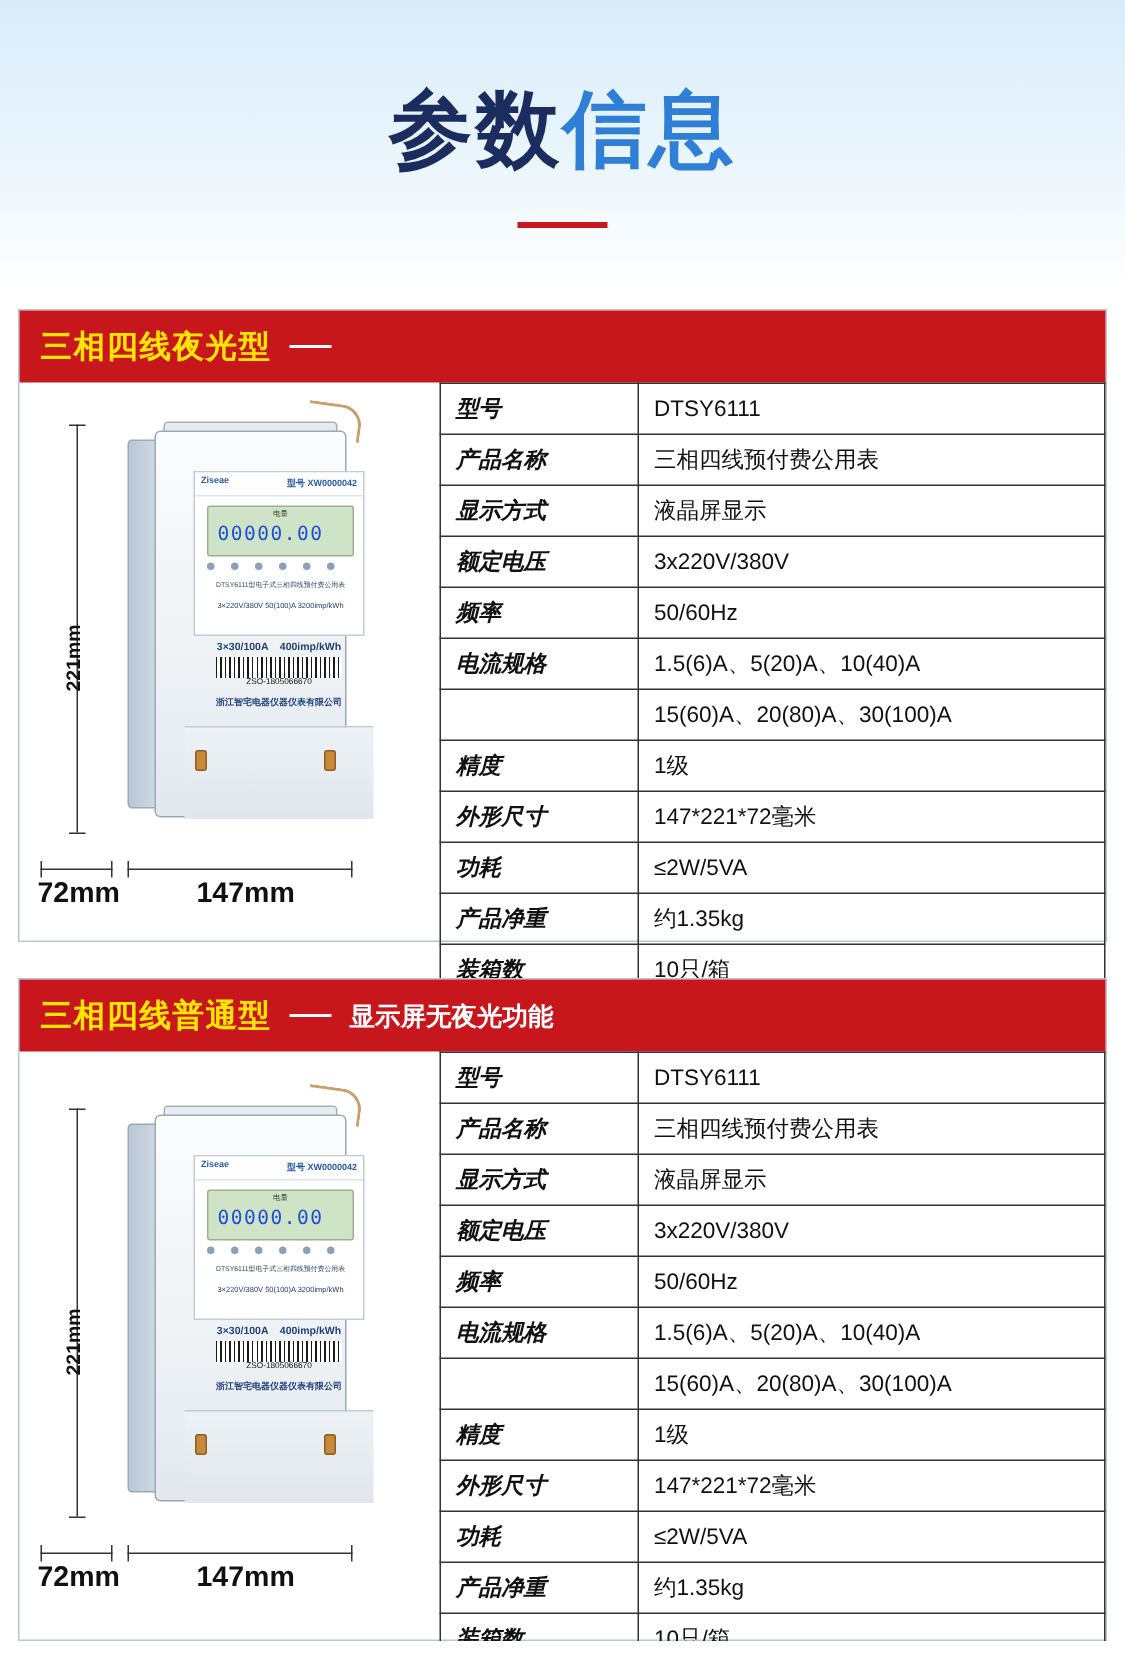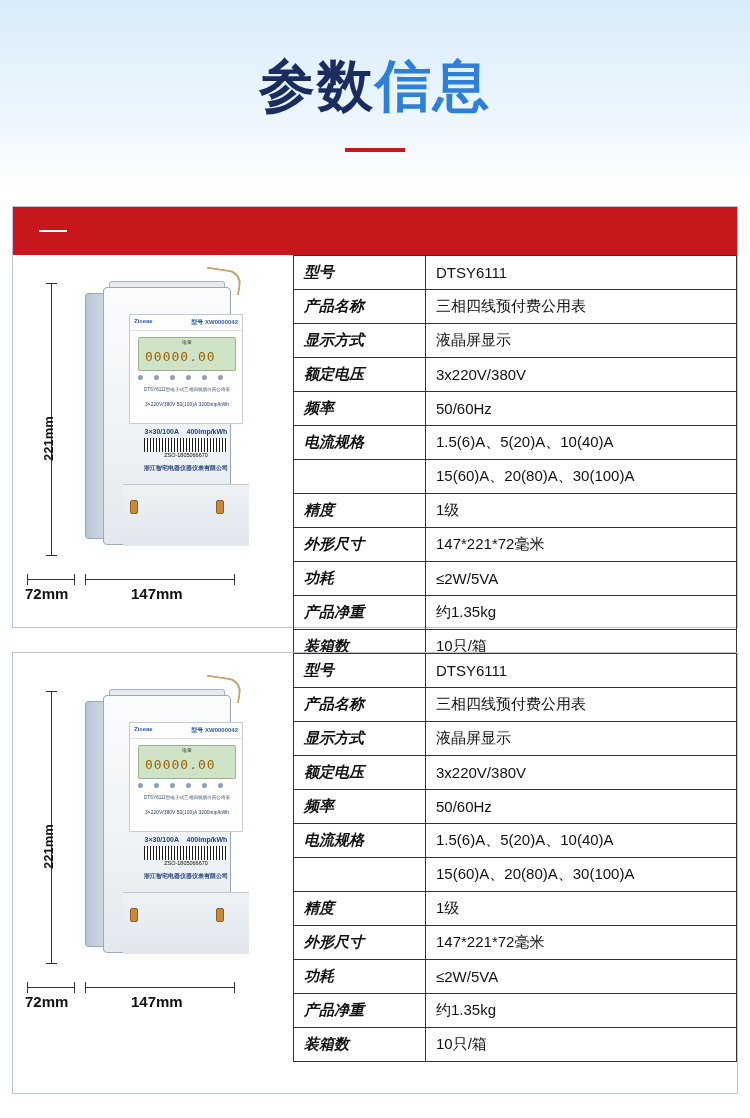--- a/index.html
+++ b/index.html
@@ -71,21 +71,21 @@
   
   .dim-v {
     position:absolute;
     font-size:13px; font-weight:bold; color:#111;
     transform:rotate(-90deg);
     transform-origin:left top;
     white-space:nowrap;
   }
   .dim-h {
     position:absolute;
-    font-size:15px; font-weight:bold; color:#111;
+    font-size:19px; font-weight:bold; color:#111;
     white-space:nowrap;
   }
   .arrowline {
     position:absolute; background:#333;
   }
 
   
   .meter {
     position:absolute;
     width:150px; height:278px;
@@ -118,21 +118,21 @@
     display:flex; justify-content:space-between;
     font-weight:bold;
   }
   .meter .lcd {
     position:absolute; left:8px; top:22px; width:98px; height:34px;
     background:#cfe3c6; border:1px solid #9ab28e; border-radius:2px;
   }
   .meter .lcd .seg {
     position:absolute; left:6px; top:11px;
     font-family:"DejaVu Sans Mono", monospace;
-    font-size:13px; letter-spacing:1px; color:#a16207;
+    font-size:13px; letter-spacing:1px; color:#1d4ed8;
   }
   .meter .lcd .lcdtop {
     position:absolute; left:0; top:1px; width:100%;
     text-align:center; font-size:5px; color:#3a4a3a;
   }
   .meter .dots {
     position:absolute; left:8px; top:60px; width:98px; height:8px;
   }
   .meter .dots i {
     position:absolute; top:0; width:5px; height:5px; border-radius:50%;
@@ -211,20 +211,21 @@
 
 <div class="top-band"></div>
 
 <div class="page-title">
   <span class="dark">参数</span><span class="blue">信息</span>
 </div>
 <div class="title-rule"></div>
 
 <div class="section" id="sec-1">
   <div class="sec-header">
+    <span class="sec-title">三相四线夜光型</span>
     <span class="dash"></span>
   </div>
   <div class="sec-body" style="height:372px;">
 
     <div class="prod-area">
 
       <div class="arrowline" style="left:38px; top:28px; width:1px; height:272px;"></div>
       <div class="arrowline" style="left:33px; top:28px; width:11px; height:1px;"></div>
       <div class="arrowline" style="left:33px; top:300px; width:11px; height:1px;"></div>
       <div class="dim-v" style="left:28px; top:206px;">221mm</div>
@@ -328,20 +329,25 @@
         <tr>
             <td class="k">装箱数</td>
             <td class="v">10只/箱</td>
           </tr>
       </tbody>
     </table>
   </div>
 </div>
 
 <div class="section" id="sec-2">
+  <div class="sec-header">
+    <span class="sec-title">三相四线普通型</span>
+    <span class="dash"></span>
+    <span class="sec-sub">显示屏无夜光功能</span>
+  </div>
   <div class="sec-body" style="height:392px;">
 
     <div class="prod-area">
       <div class="arrowline" style="left:38px; top:38px; width:1px; height:272px;"></div>
       <div class="arrowline" style="left:33px; top:38px; width:11px; height:1px;"></div>
       <div class="arrowline" style="left:33px; top:310px; width:11px; height:1px;"></div>
       <div class="dim-v" style="left:28px; top:216px;">221mm</div>
 
       <div class="arrowline" style="left:72px; top:334px; width:150px; height:1px;"></div>
       <div class="arrowline" style="left:72px; top:329px; width:1px; height:11px;"></div>

